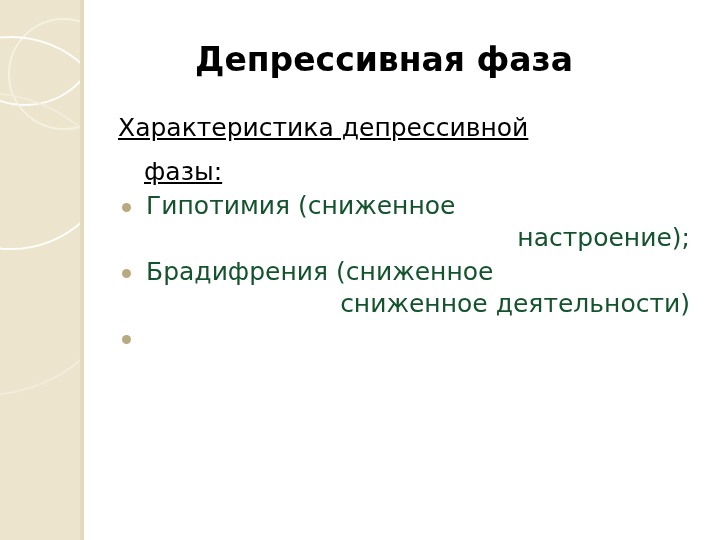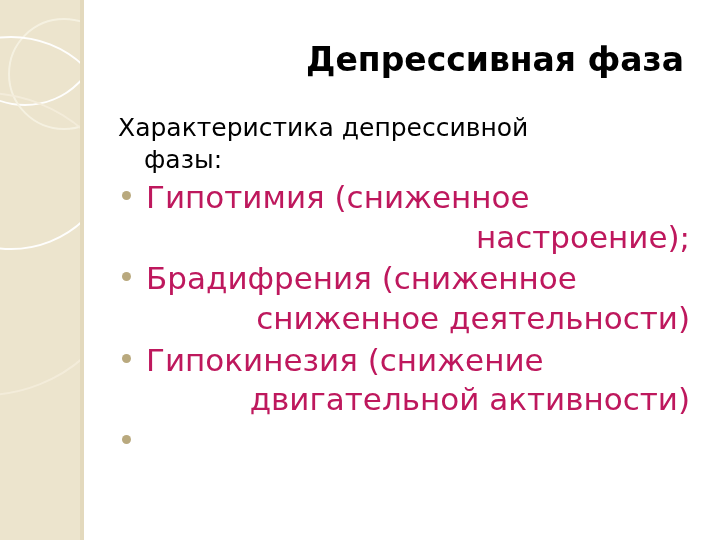--- a/index.html
+++ b/index.html
@@ -78,21 +78,21 @@
     top: 0;
     width: 636px;
     height: 540px;
   }
 
   .title {
     position: absolute;
     left: 0;
     top: 42px;
     width: 600px;
-    text-align: right;
+    text-align: center;
     font-size: 33px;
     font-weight: bold;
     color: #000000;
     letter-spacing: 0px;
     line-height: 1.1;
   }
 
   .body-block {
     position: absolute;
     left: 34px;
@@ -100,35 +100,37 @@
     width: 572px;
   }
 
   .para {
     font-size: 25px;
     color: #000000;
     line-height: 1.28;
     margin: 0 0 2px 0;
     padding-left: 0;
     text-indent: 0;
+    text-decoration: underline;
   }
   .para .cont {
     display: block;
     padding-left: 26px;
+    margin-top: 12px;
   }
 
   ul.bullets {
     list-style: none;
     margin: 0;
     padding: 0;
   }
   ul.bullets li {
     position: relative;
-    font-size: 31px;
-    color: #be185d;
+    font-size: 25px;
+    color: #14532d;
     line-height: 1.28;
     padding-left: 28px;
     margin-bottom: 2px;
   }
   ul.bullets li .dot {
     position: absolute;
     left: 4px;
     top: 13px;
     width: 9px;
     height: 9px;
@@ -171,25 +173,20 @@
           <span>Гипотимия (сниженное</span>
           <span class="l2">настроение);</span>
         </li>
 
         <li>
           <span class="dot"></span>
           <span>Брадифрения (сниженное</span>
           <span class="l2">сниженное деятельности)</span>
         </li>
 
-        <li>
-          <span class="dot"></span>
-          <span>Гипокинезия (снижение</span>
-          <span class="l2">двигательной активности)</span>
-        </li>
 
         <li>
           <span class="dot"></span>
         </li>
 
       </ul>
     </div>
   </div>
 </div>
 

